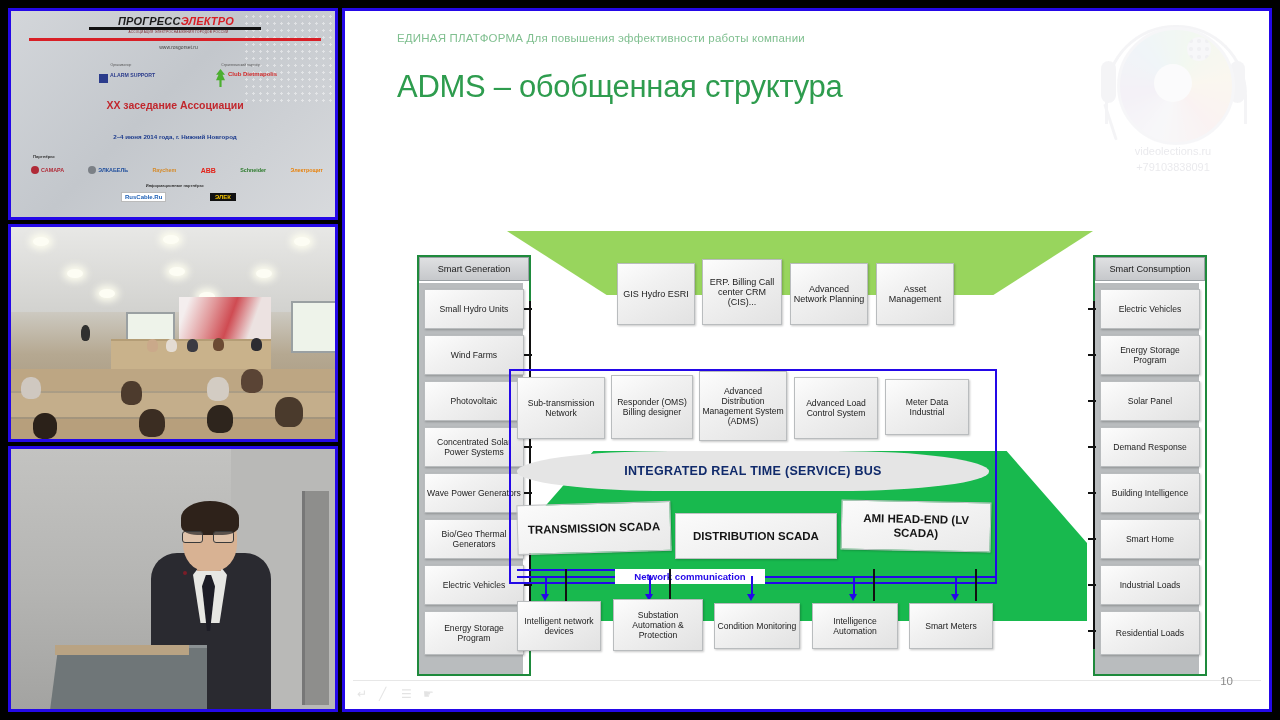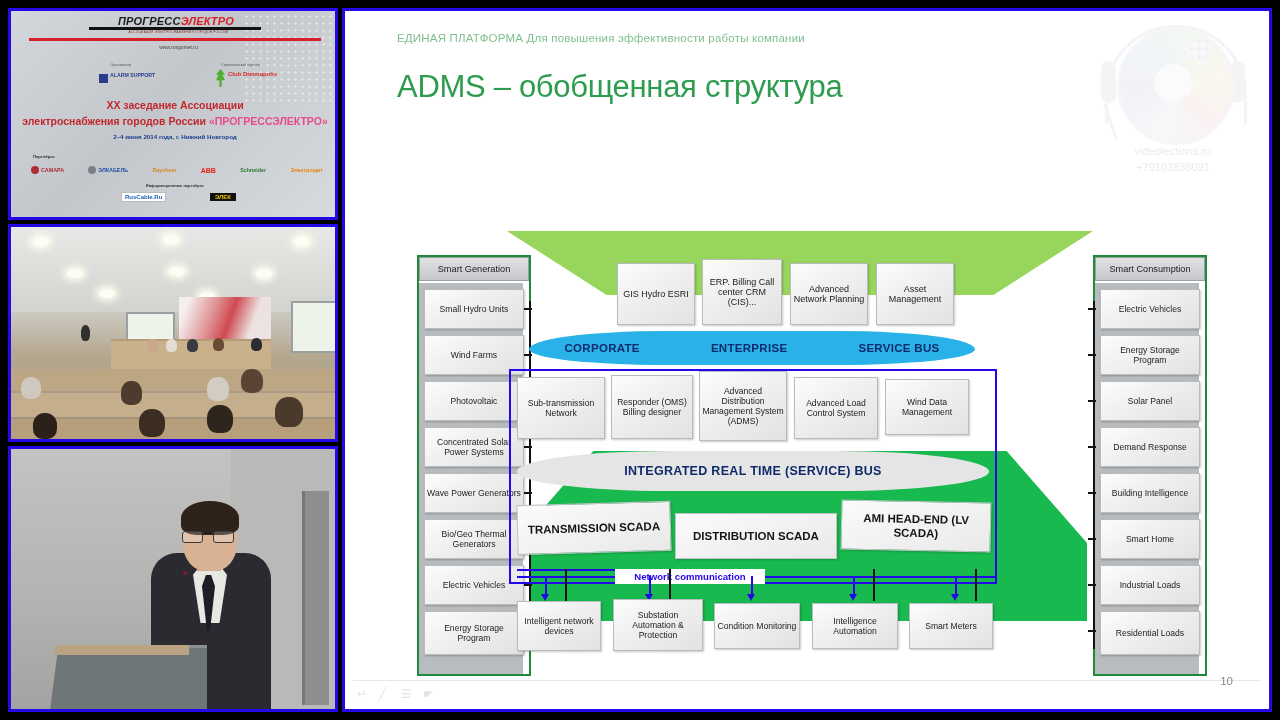--- a/index.html
+++ b/index.html
@@ -171,21 +171,20 @@
           <span class="tx">ALARM SUPPORT</span>
         </div>
 
         <div class="mini-lbl ts-p2lbl">Стратегический партнёр:</div>
         <div class="ts-p2">
           <span class="tree"></span>
           <span class="tx">Club Dietmapolis</span>
         </div>
 
         <div class="ts-t1">XX заседание Ассоциации</div>
-        <div class="ts-t2"><span>электроснабжения городов России </span><i>«ПРОГРЕССЭЛЕКТРО»</i></div>
         <div class="ts-t3">2–4 июня 2014 года, г. Нижний Новгород</div>
 
         <div class="ts-parlbl">Партнёры:</div>
         <div class="ts-row">
           <span class="lg" style="color:#b02a37">
               <i class="dot" style="background:#b02a37"></i>
               <b>САМАРА</b>
             </span>
           <span class="lg" style="color:#1f4e9c">
               <i class="dot" style="background:#7b8086"></i>
@@ -330,33 +329,28 @@
         <div class="kline" style="left:671px;top:341px;width:8px;height:1.5px"></div>
         <div class="kline" style="left:671px;top:387px;width:8px;height:1.5px"></div>
         <div class="kline" style="left:671px;top:433px;width:8px;height:1.5px"></div>
         <div class="kline" style="left:671px;top:479px;width:8px;height:1.5px"></div>
 
         <div class="node big" style="left:200px;top:112px;width:78px;height:62px">GIS Hydro ESRI</div>
         <div class="node big" style="left:285px;top:108px;width:80px;height:66px">ERP. Billing Call center CRM (CIS)...</div>
         <div class="node big" style="left:373px;top:112px;width:78px;height:62px">Advanced Network Planning</div>
         <div class="node big" style="left:459px;top:112px;width:78px;height:62px">Asset Management</div>
 
-        <div class="bus bus-corp">
-          <span>CORPORATE</span>
-          <span>ENTERPRISE</span>
-          <span>SERVICE BUS</span>
-        </div>
 
         <div class="bluebox" style="left:92px;top:218px;width:488px;height:215px;"></div>
 
         <div class="node" style="left:100px;top:226px;width:88px;height:62px">Sub-transmission Network</div>
         <div class="node" style="left:194px;top:224px;width:82px;height:64px">Responder (OMS) Billing designer</div>
         <div class="node" style="left:282px;top:220px;width:88px;height:70px">Advanced Distribution Management System (ADMS)</div>
         <div class="node" style="left:377px;top:226px;width:84px;height:62px">Advanced Load Control System</div>
-        <div class="node" style="left:468px;top:228px;width:84px;height:56px">Wind Data Management</div>
+        <div class="node" style="left:468px;top:228px;width:84px;height:56px">Meter Data Industrial</div>
 
         <div class="bus bus-rt">
           <span>INTEGRATED REAL  TIME (SERVICE) BUS</span>
         </div>
 
         <div class="scada" style="left:100px;top:352px;width:152px;height:48px;transform:rotate(-1.6deg)">TRANSMISSION SCADA</div>
         <div class="scada" style="left:258px;top:362px;width:160px;height:44px">DISTRIBUTION SCADA</div>
         <div class="scada" style="left:424px;top:350px;width:148px;height:48px;transform:rotate(1.2deg)">AMI HEAD-END (LV SCADA)</div>
 
         <div class="vline" style="left:100px;top:418px;width:190px;height:1.5px"></div>

